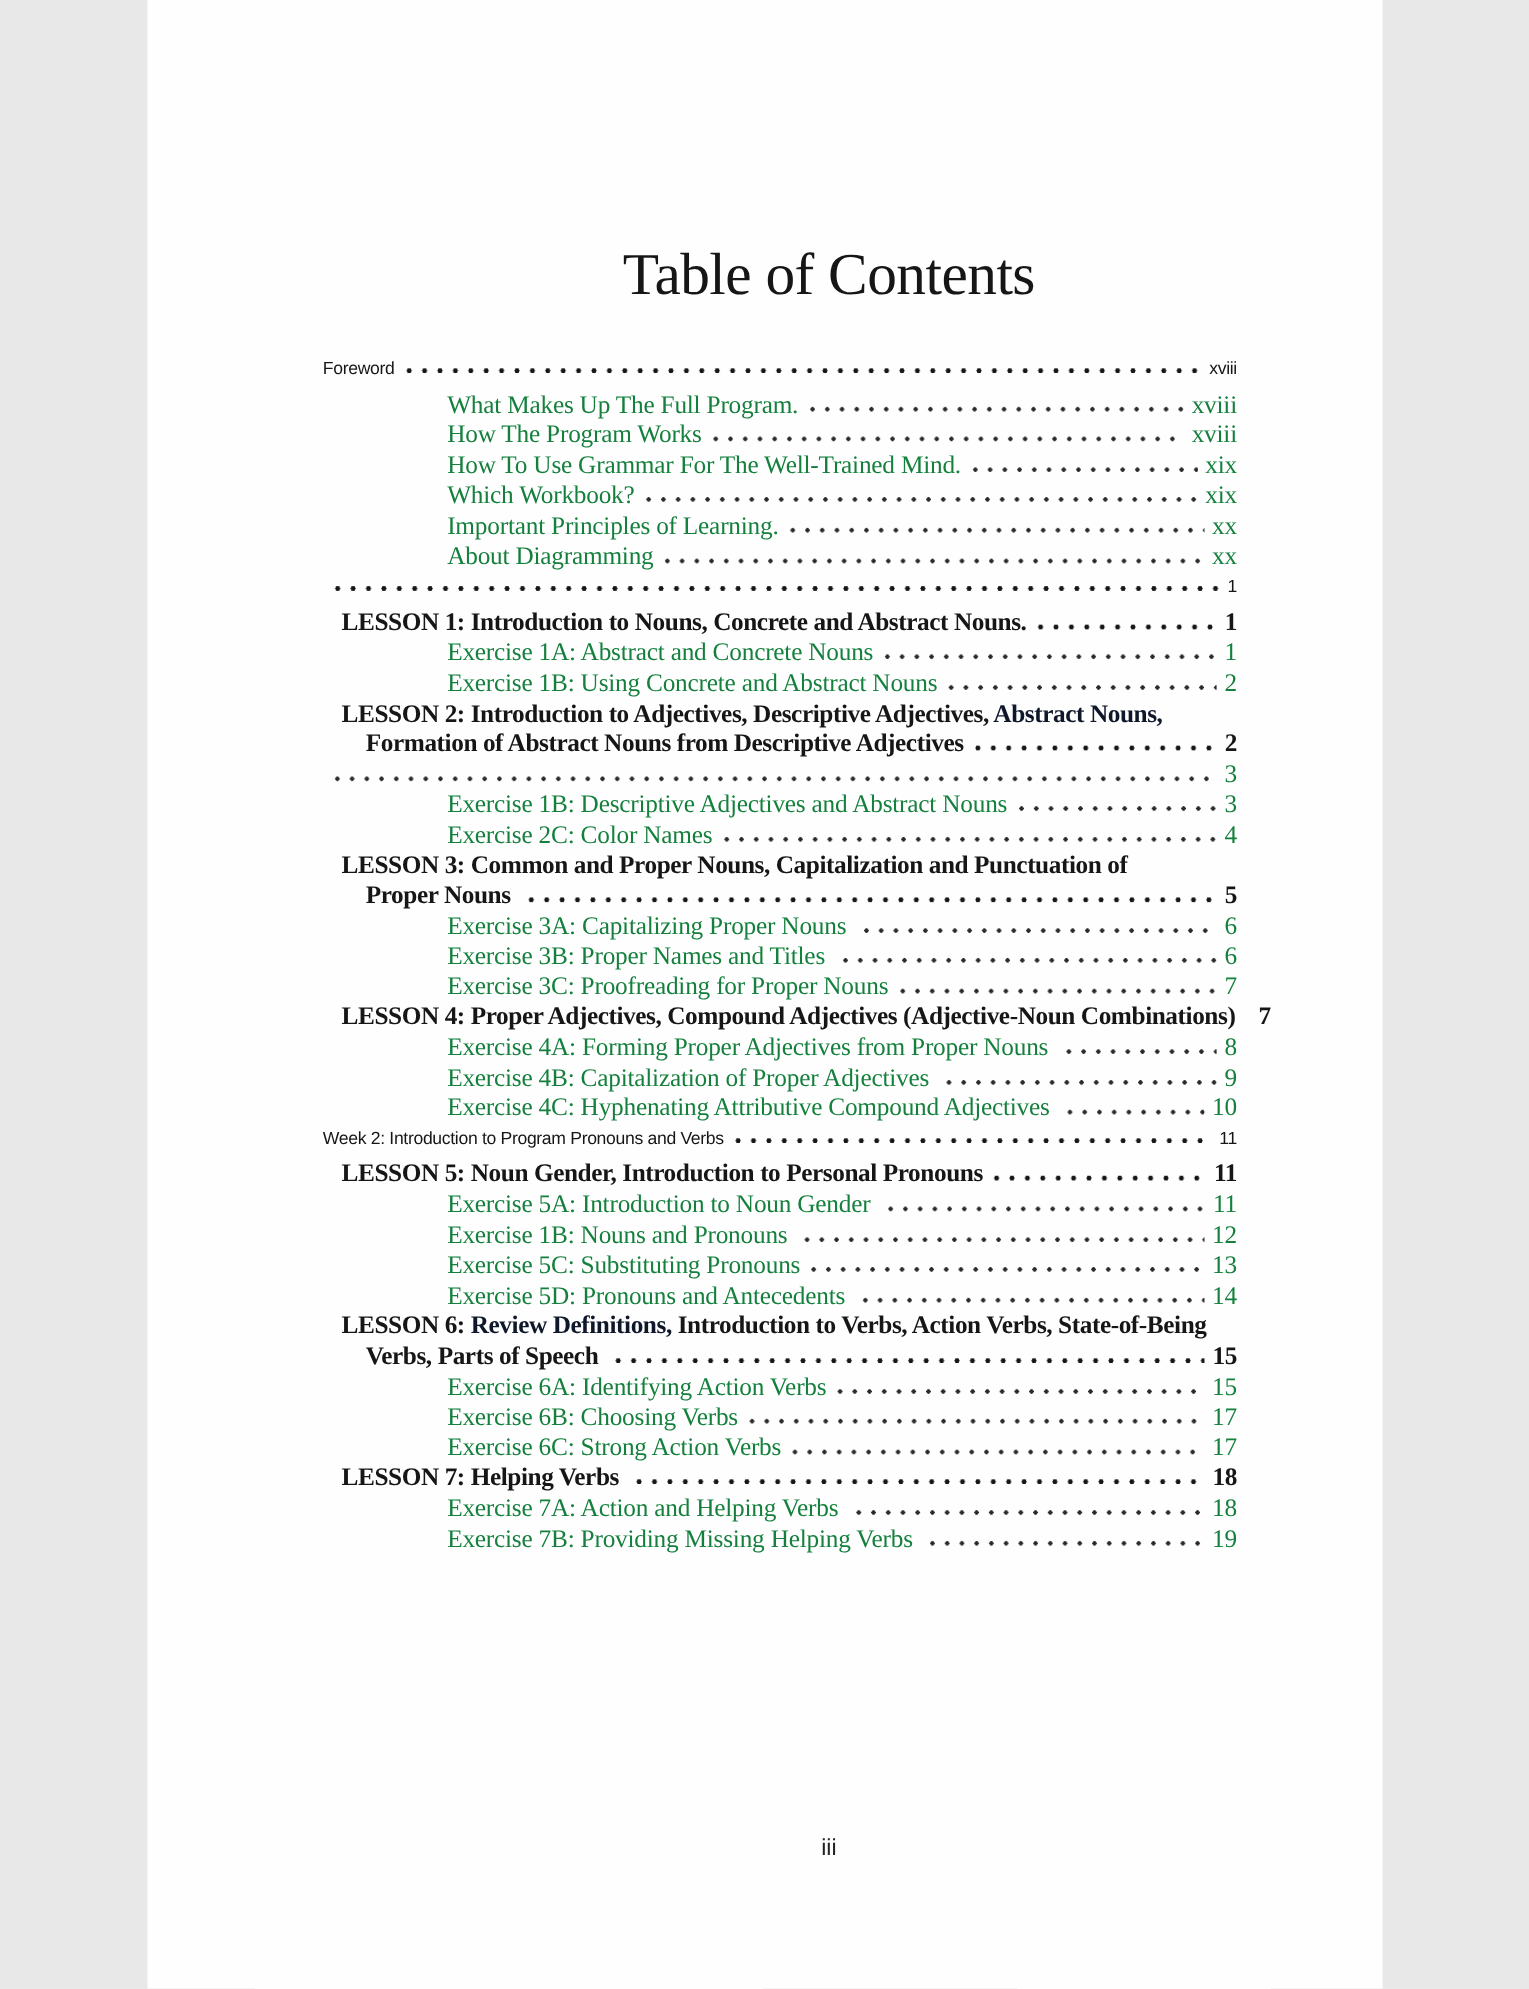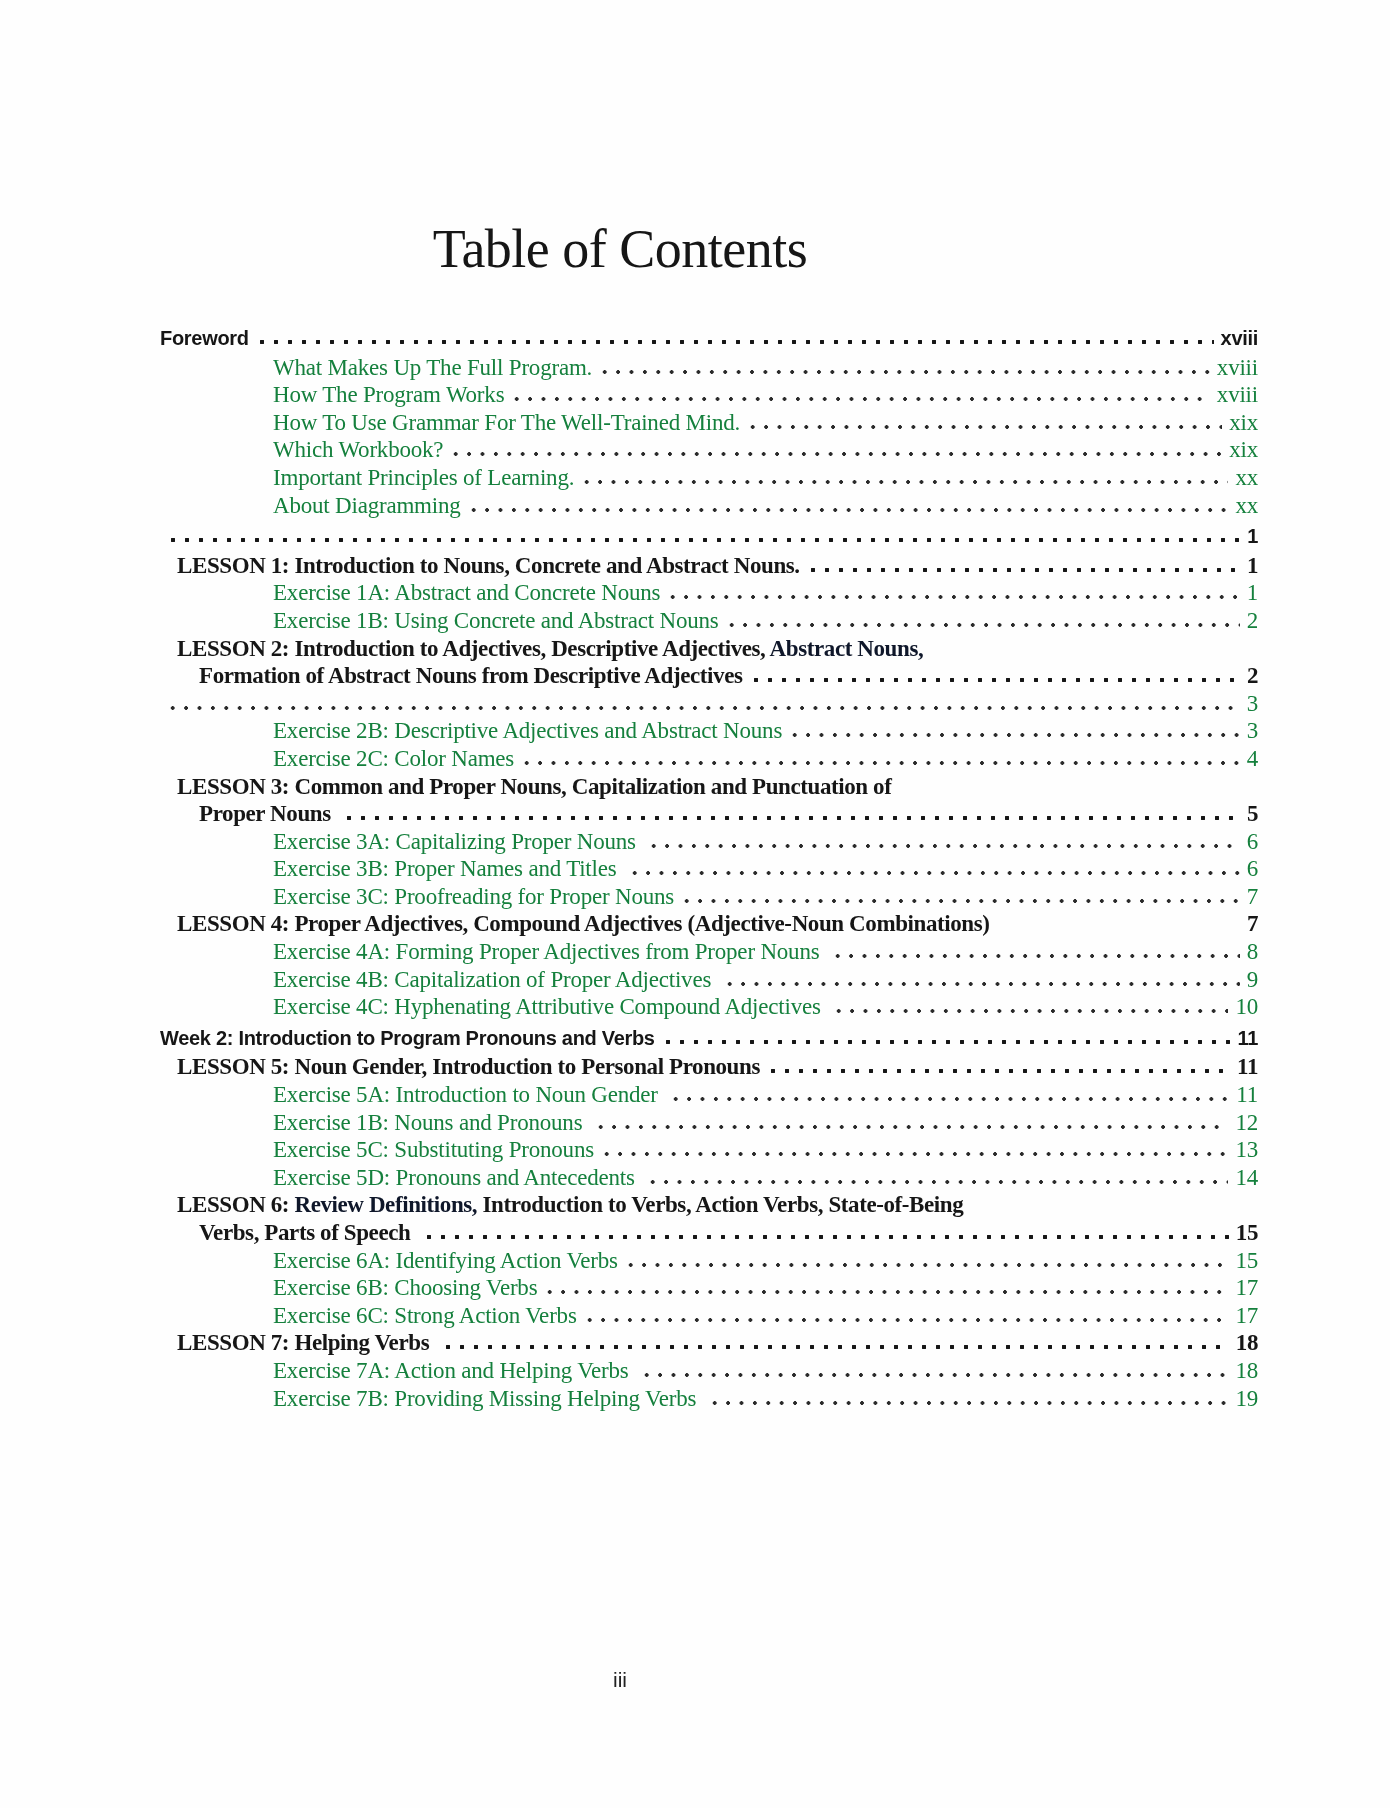--- a/index.html
+++ b/index.html
@@ -1,18 +1,18 @@
 <!DOCTYPE html>
 <html><head>
 <meta charset="utf-8">
 <style>
   html,body { margin:0; padding:0; background:#e8e8e8; }
   .sheet {
     position:relative;
-    width:1390px; height:1808px;
+    width:1123px; height:1808px;
     background:#fefefe;
     font-family:"Liberation Serif", serif;
     color:#1c1c1c;
     overflow:hidden;
     margin:0 auto;
   }
   .title {
     position:absolute; top:218px; left:0; width:1240px;
     text-align:center;
     font-family:"Liberation Serif", serif;
@@ -26,21 +26,21 @@
     display:flex; align-items:baseline;
     height:27.6px;
     white-space:nowrap;
   }
   .row.gap-above { margin-top:5px; }
   .text { flex:0 0 auto; white-space:pre; }
   .seg { white-space:pre; }
   
   .chapter .text, .chapter .page {
     font-family:"Liberation Sans", sans-serif;
-    font-weight:700; font-size:20px; letter-spacing:-0.3px;
+    font-weight:400; font-size:16px; letter-spacing:-0.3px;
     color:#161616;
   }
   
   .lesson .text, .lesson .page,
   .lesson-cont .text, .lesson-cont .page {
     font-family:"Liberation Serif", serif;
     font-weight:700; font-size:23px; letter-spacing:-0.4px;
     color:#161616;
   }
   
@@ -144,21 +144,21 @@
       <div class="row lesson-cont">
         <span class="text"><span class="seg">Formation of Abstract Nouns from Descriptive Adjectives</span></span>
         <span class="leader"></span>
         <span class="page">2</span>
       </div>
       <div class="row exercise">
         <span class="leader"></span>
         <span class="page">3</span>
       </div>
       <div class="row exercise">
-        <span class="text"><span class="seg">Exercise 2B: Descriptive Adjectives and Abstract Nouns</span></span>
+        <span class="text"><span class="seg">Exercise 1B: Descriptive Adjectives and Abstract Nouns</span></span>
         <span class="leader"></span>
         <span class="page">3</span>
       </div>
       <div class="row exercise">
         <span class="text"><span class="seg">Exercise 2C: Color Names</span></span>
         <span class="leader"></span>
         <span class="page">4</span>
       </div>
       <div class="row lesson">
         <span class="text"><span class="seg">LESSON 3: Common and Proper Nouns, Capitalization and Punctuation of</span></span>

